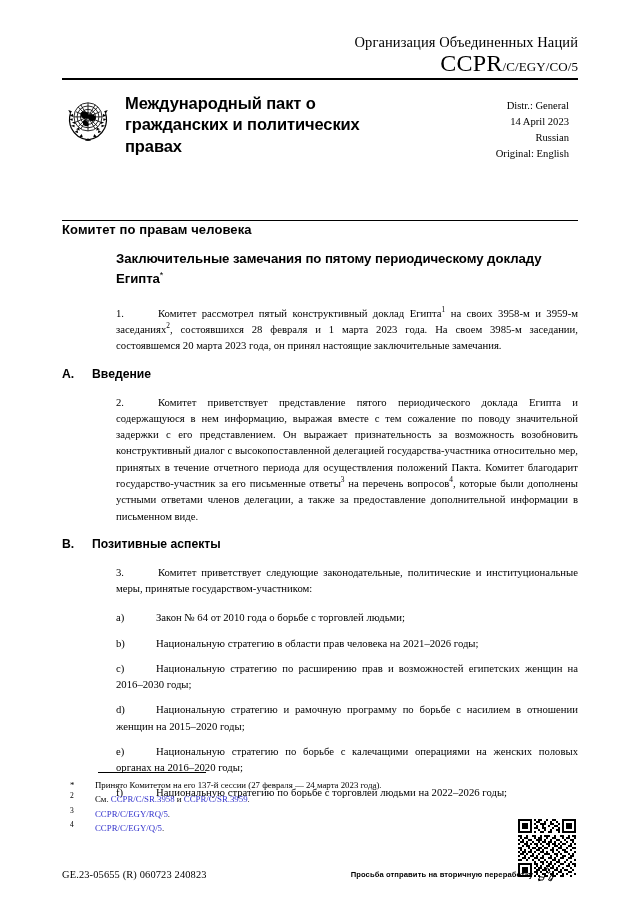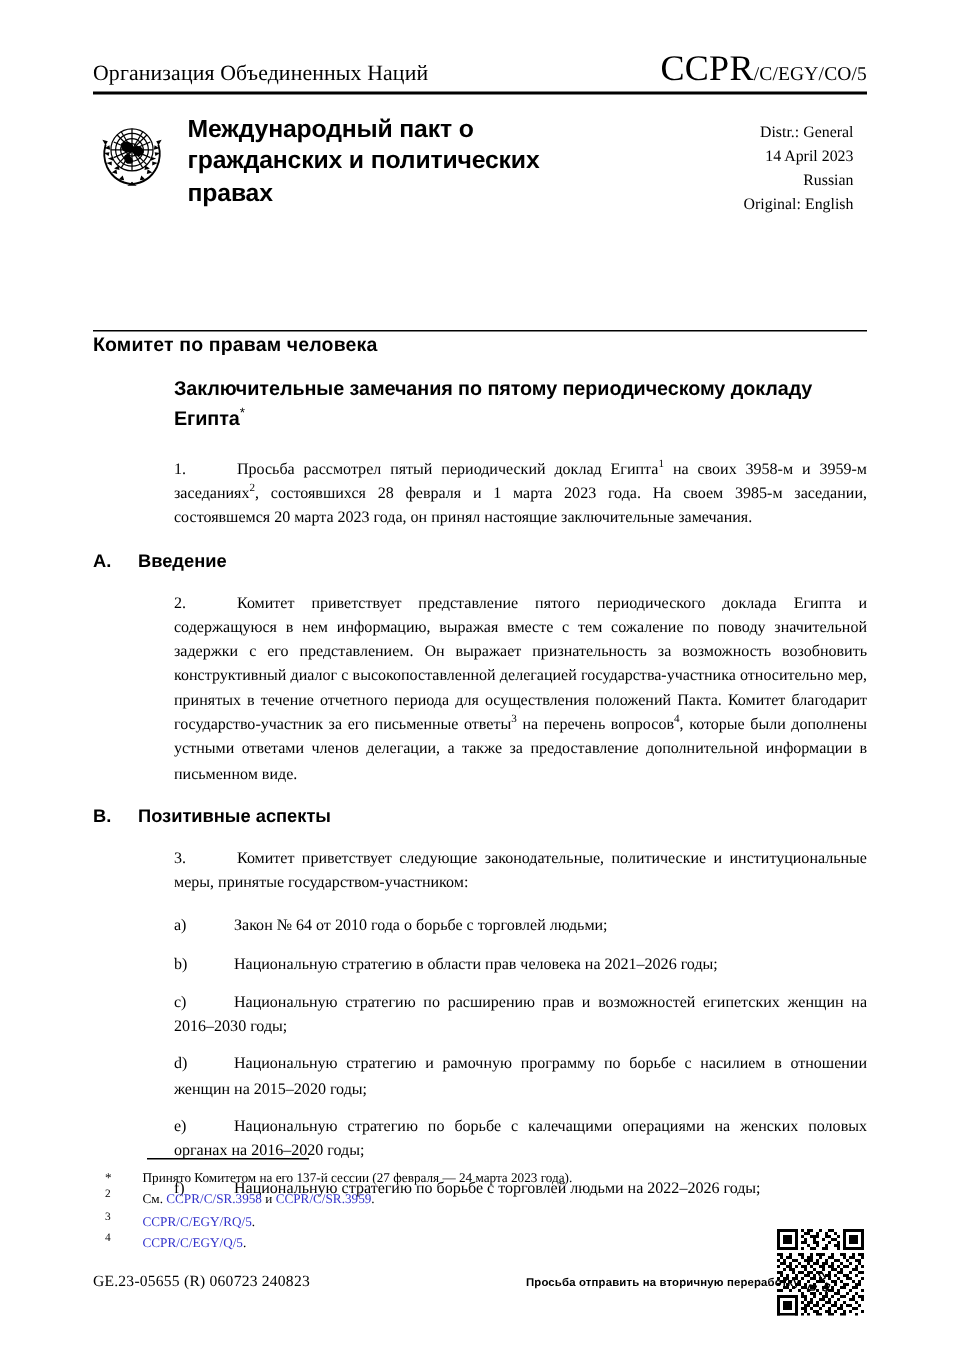--- a/index.html
+++ b/index.html
@@ -26,20 +26,21 @@
     position: absolute;
     left: 62px;
     top: 34px;
     width: 516px;
   }
   .masthead-top {
     display: flex;
     align-items: flex-end;
     justify-content: space-between;
     padding-bottom: 3px;
+    flex-direction: column;
   }
   .org-name {
     font-size: 14.5px;
     letter-spacing: 0.1px;
     line-height: 1.15;
     white-space: nowrap;
   }
   .doc-symbol {
     display: flex;
     align-items: baseline;
@@ -212,21 +213,21 @@
   .fn-line .mark.star {
     font-size: 8.8px;
     vertical-align: baseline;
   }
   .lnk { color: #3333cc; }
 
   
   .footer {
     position: absolute;
     left: 62px;
-    top: 846px;
+    top: 866px;
     width: 516px;
     display: flex;
     align-items: center;
   }
   .ge-code {
     font-size: 10.4px;
     letter-spacing: 0.15px;
     white-space: nowrap;
   }
   .recycle-note {
@@ -334,21 +335,21 @@
 
   <div class="committee">Комитет по правам человека</div>
 
   <div class="content">
 
     <div class="doc-title">
       <span>Заключительные замечания по пятому периодическому докладу Египта</span><span class="star">*</span>
     </div>
 
     <p class="para">
-      <span class="num">1.</span><span>Просьба рассмотрел пятый периодический доклад Египта</span><sup class="fn">1</sup><span> на своих 3958-м и 3959-м заседаниях</span><sup class="fn">2</sup><span>, состоявшихся 28 февраля и 1 марта 2023 года. На своем 3985-м заседании, состоявшемся 20 марта 2023 года, он принял настоящие заключительные замечания.</span>
+      <span class="num">1.</span><span>Комитет рассмотрел пятый конструктивный доклад Египта</span><sup class="fn">1</sup><span> на своих 3958-м и 3959-м заседаниях</span><sup class="fn">2</sup><span>, состоявшихся 28 февраля и 1 марта 2023 года. На своем 3985-м заседании, состоявшемся 20 марта 2023 года, он принял настоящие заключительные замечания.</span>
     </p>
 
     <div class="section-head">
       <span class="letter">A.</span>
       <span class="htext">Введение</span>
     </div>
 
     <p class="para">
       <span class="num">2.</span><span>Комитет приветствует представление пятого периодического доклада Египта и содержащуюся в нем информацию, выражая вместе с тем сожаление по поводу значительной задержки с его представлением. Он выражает признательность за возможность возобновить конструктивный диалог с высокопоставленной делегацией государства-участника относительно мер, принятых в течение отчетного периода для осуществления положений Пакта. Комитет благодарит государство-участник за его письменные ответы</span><sup class="fn">3</sup><span> на перечень вопросов</span><sup class="fn">4</sup><span>, которые были дополнены устными ответами членов делегации, а также за предоставление дополнительной информации в письменном виде.</span>
     </p>

